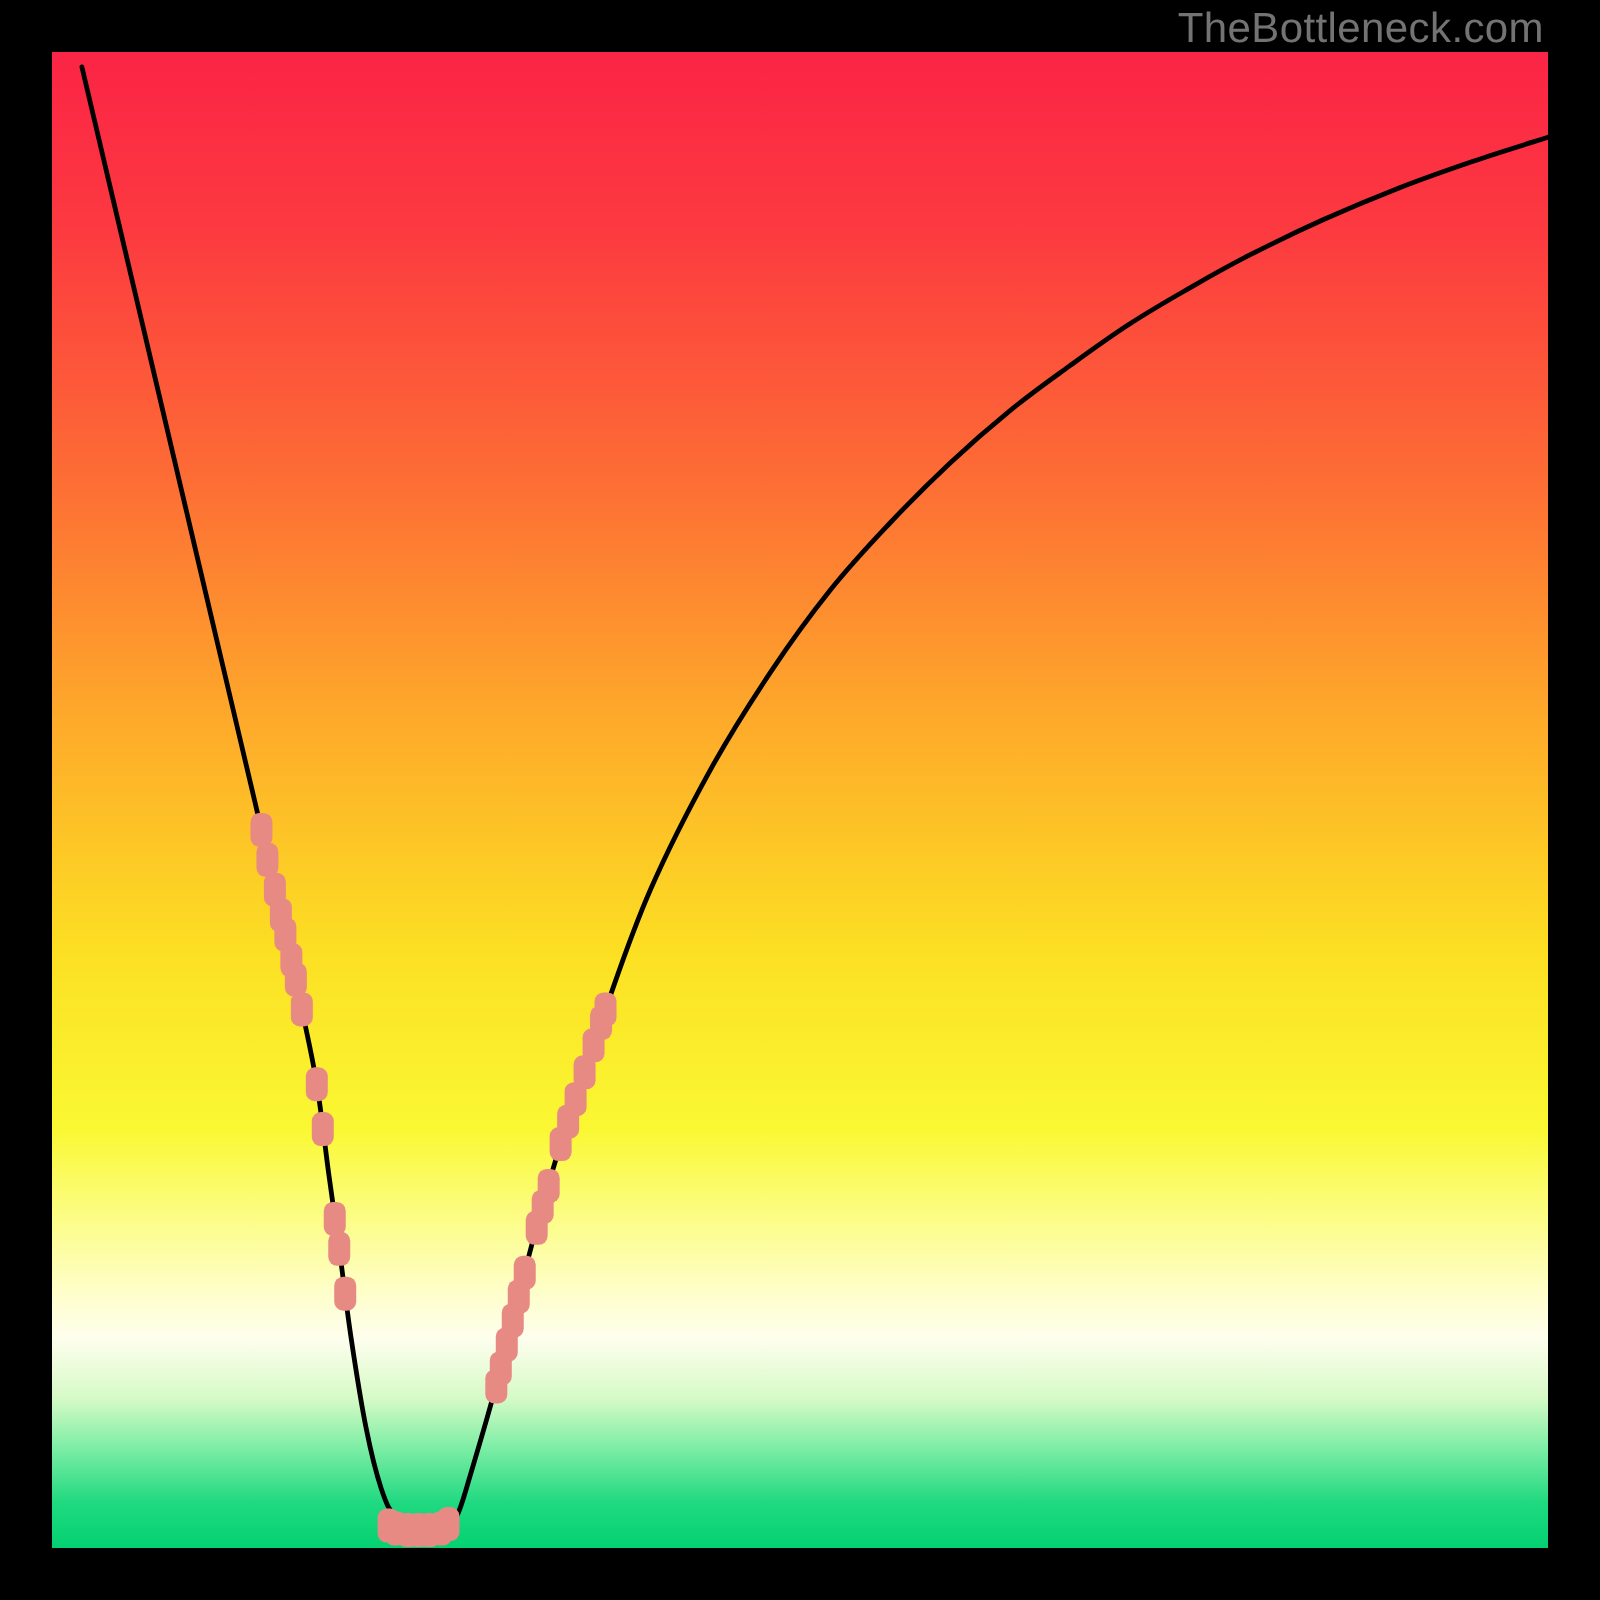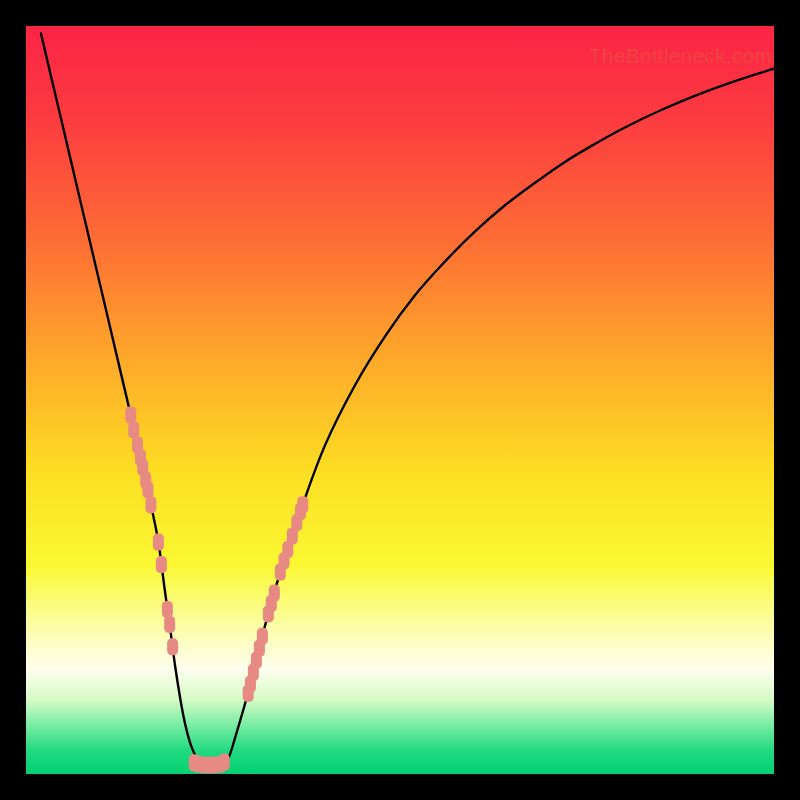--- a/index.html
+++ b/index.html
@@ -33,23 +33,22 @@
       width: 100%;
       height: 100%;
     }
     .watermark {
       position: absolute;
       top: 3px;
       right: 28px;
       font-family: Arial, Helvetica, sans-serif;
       font-size: 21px;
       font-weight: 500;
-      color: #ef4444;
+      color: #737373;
       letter-spacing: 0.2px;
-      margin-top: 41px;
     }
   </style>
 </head>
 <body>
 
 <div class="frame">
   <div class="plot-area">
     <svg class="gradient-bg" viewBox="0 0 748 748" preserveAspectRatio="none">
       <defs>
         <linearGradient id="bgGrad" x1="0" y1="0" x2="0" y2="1">

